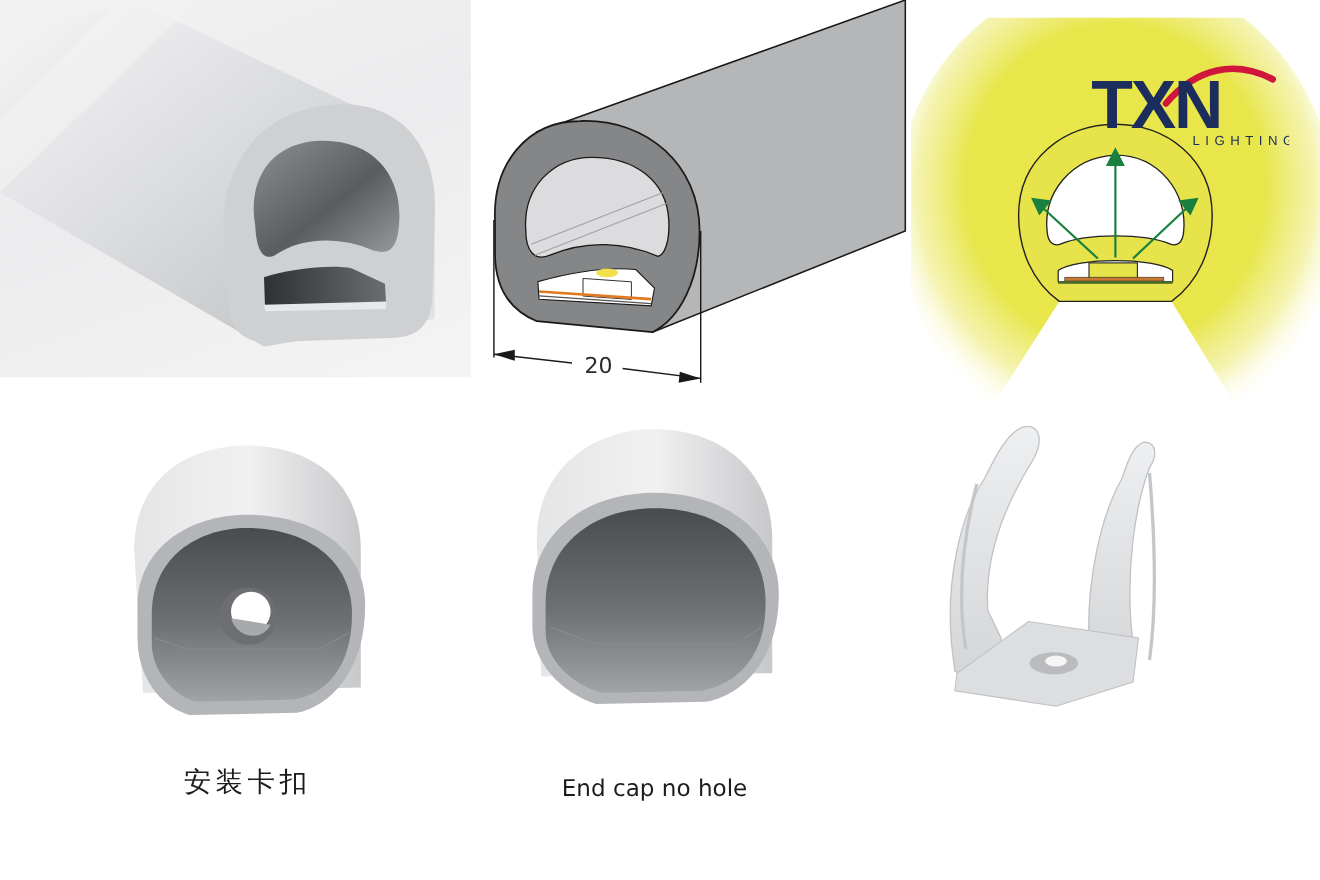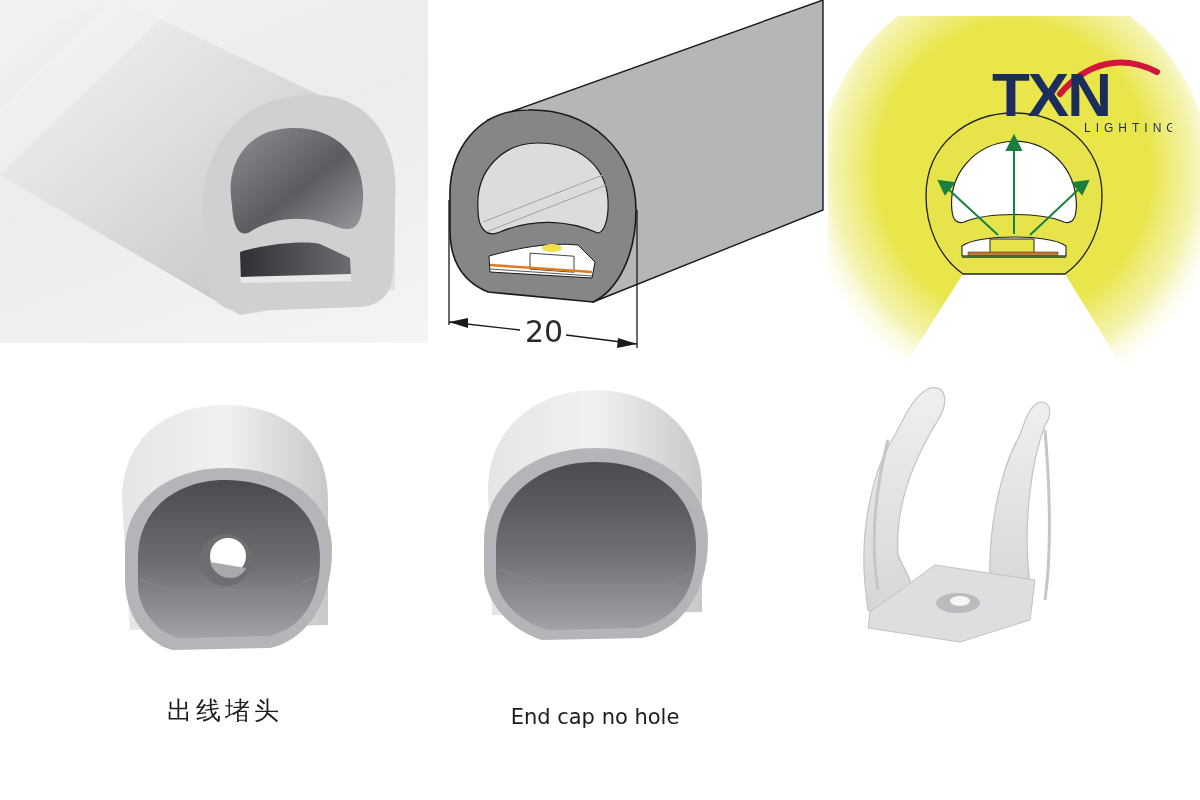--- a/index.html
+++ b/index.html
@@ -79,21 +79,21 @@
     <path d="M62,265 L164,272" stroke="#e07a20" stroke-width="2.5"></path>
     <path d="M62,269 L164,276" stroke="#555" stroke-width="1"></path>
 
     <line x1="21" y1="200" x2="21" y2="325" stroke="#1a1a1a" stroke-width="1.3"></line>
     <line x1="209" y1="210" x2="209" y2="348" stroke="#1a1a1a" stroke-width="1.3"></line>
     <path d="M21,322 L40,318 L40,328 Z" fill="#1a1a1a"></path>
     <path d="M21,322 L92,330" stroke="#1a1a1a" stroke-width="1.3"></path>
     <path d="M138,335 L209,344" stroke="#1a1a1a" stroke-width="1.3"></path>
     <path d="M209,344 L190,338 L189,348 Z" fill="#1a1a1a"></path>
   </svg>
-  <div style="position:absolute;left:95px;top:316px;width:42px;text-align:center;font-size:30px;line-height:32px;color:#2a2a2a;font-family:'DejaVu Sans',sans-serif;">20</div>
+  <div style="position:absolute;left:95px;top:316px;width:42px;text-align:center;font-size:20px;line-height:32px;color:#2a2a2a;font-family:'DejaVu Sans',sans-serif;">20</div>
 </div>
 
 <div class="panel" id="light-panel">
   <svg width="372" height="360" viewBox="0 0 372 360">
     <defs>
       <radialGradient id="glow" cx="0.5" cy="0.45" r="0.55">
         <stop offset="0" stop-color="#e8e64a"></stop>
         <stop offset="0.62" stop-color="#e8e64a"></stop>
         <stop offset="0.82" stop-color="#f2f09a" stop-opacity="0.8"></stop>
         <stop offset="1" stop-color="#ffffff" stop-opacity="0"></stop>
@@ -178,19 +178,19 @@
     <path d="M200,22 C212,22 212,35 205,45 C190,85 185,140 188,185 L192,225 L150,240 L150,200 C148,150 160,90 180,55 C185,40 190,25 200,22 Z" fill="url(#clip)" stroke="#c0c2c5" stroke-width="1.2"></path>
     <path d="M205,50 C210,110 212,170 205,220" stroke="#c4c6c9" stroke-width="3" fill="none"></path>
 
     <path d="M30,232 L95,185 L195,200 L190,240 L120,262 L28,248 Z" fill="#dcdee0" stroke="#c0c2c5" stroke-width="1"></path>
     <ellipse cx="118" cy="223" rx="22" ry="10" fill="#b9bbbe"></ellipse>
     <ellipse cx="120" cy="221" rx="10" ry="5" fill="#f5f5f6"></ellipse>
   </svg>
 </div>
 
 <div class="caption" id="cap-1">
-  <div class="cn">出线堵头</div>
+  <div class="cn">安装卡扣</div>
 </div>
 <div class="caption" id="cap-2">
   <div class="en">End cap no hole</div>
 </div>
 <div class="caption" id="cap-3">
 </div>
 
 </body></html>

